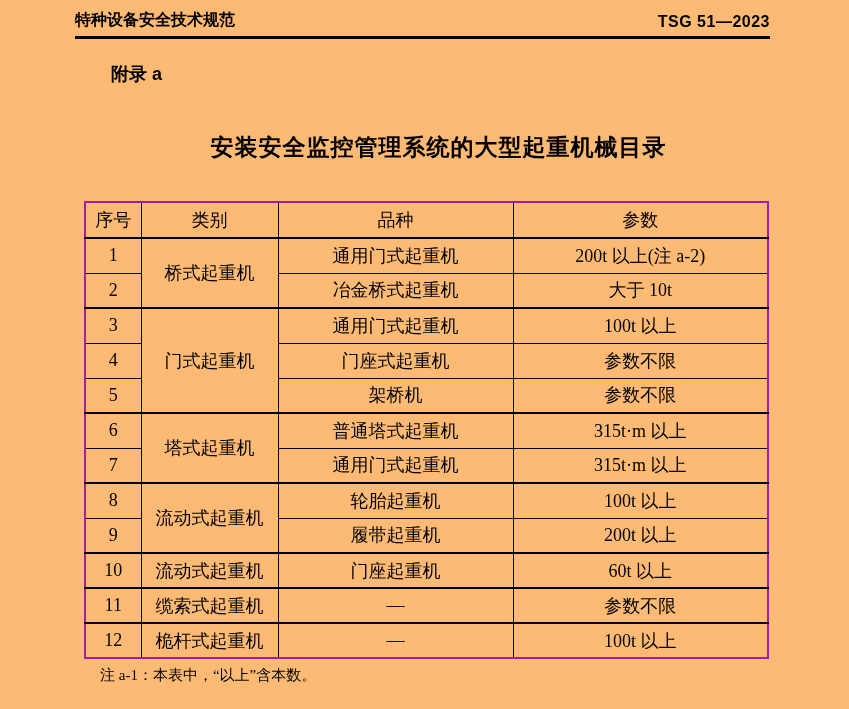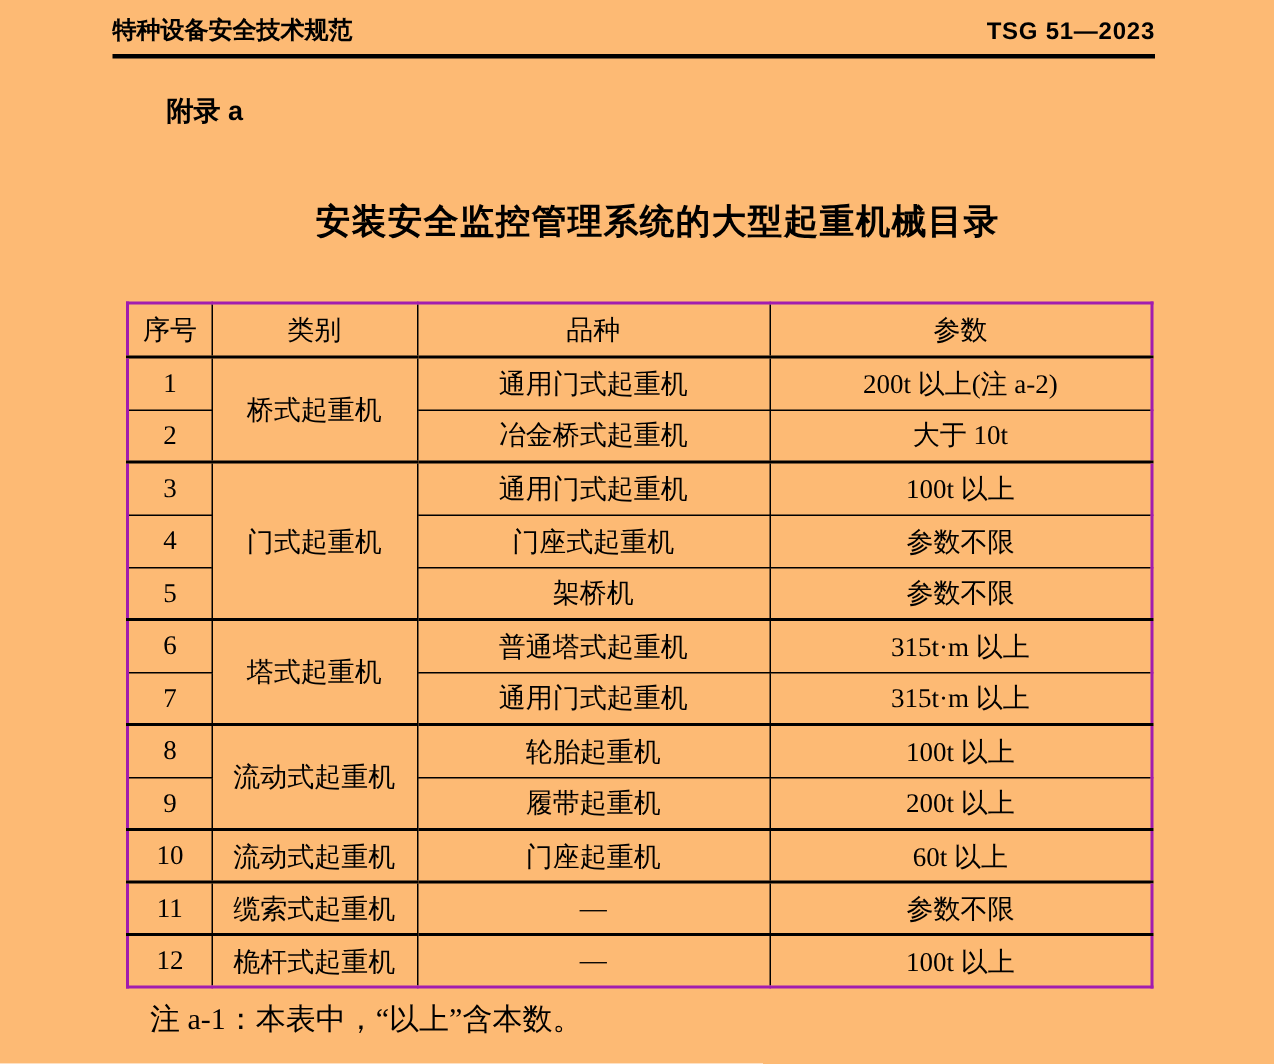--- a/index.html
+++ b/index.html
@@ -54,21 +54,21 @@
   }
   .catalog td {
     height: 35px;
     border: 1px solid #000;
     text-align: center; vertical-align: middle;
     overflow: hidden; white-space: nowrap;
   }
   .catalog tr.group > td { border-top: 2px solid #000; }
   .note {
     position: absolute; left: 100px; top: 666px;
-    font-size: 20px;
+    font-size: 15px;
   }
 </style>
 </head>
 <body>
 
 <div class="page">
 
   <div class="running-head">
     <span class="rh-left">特种设备安全技术规范</span>
     <span class="rh-right">TSG 51—2023</span>

